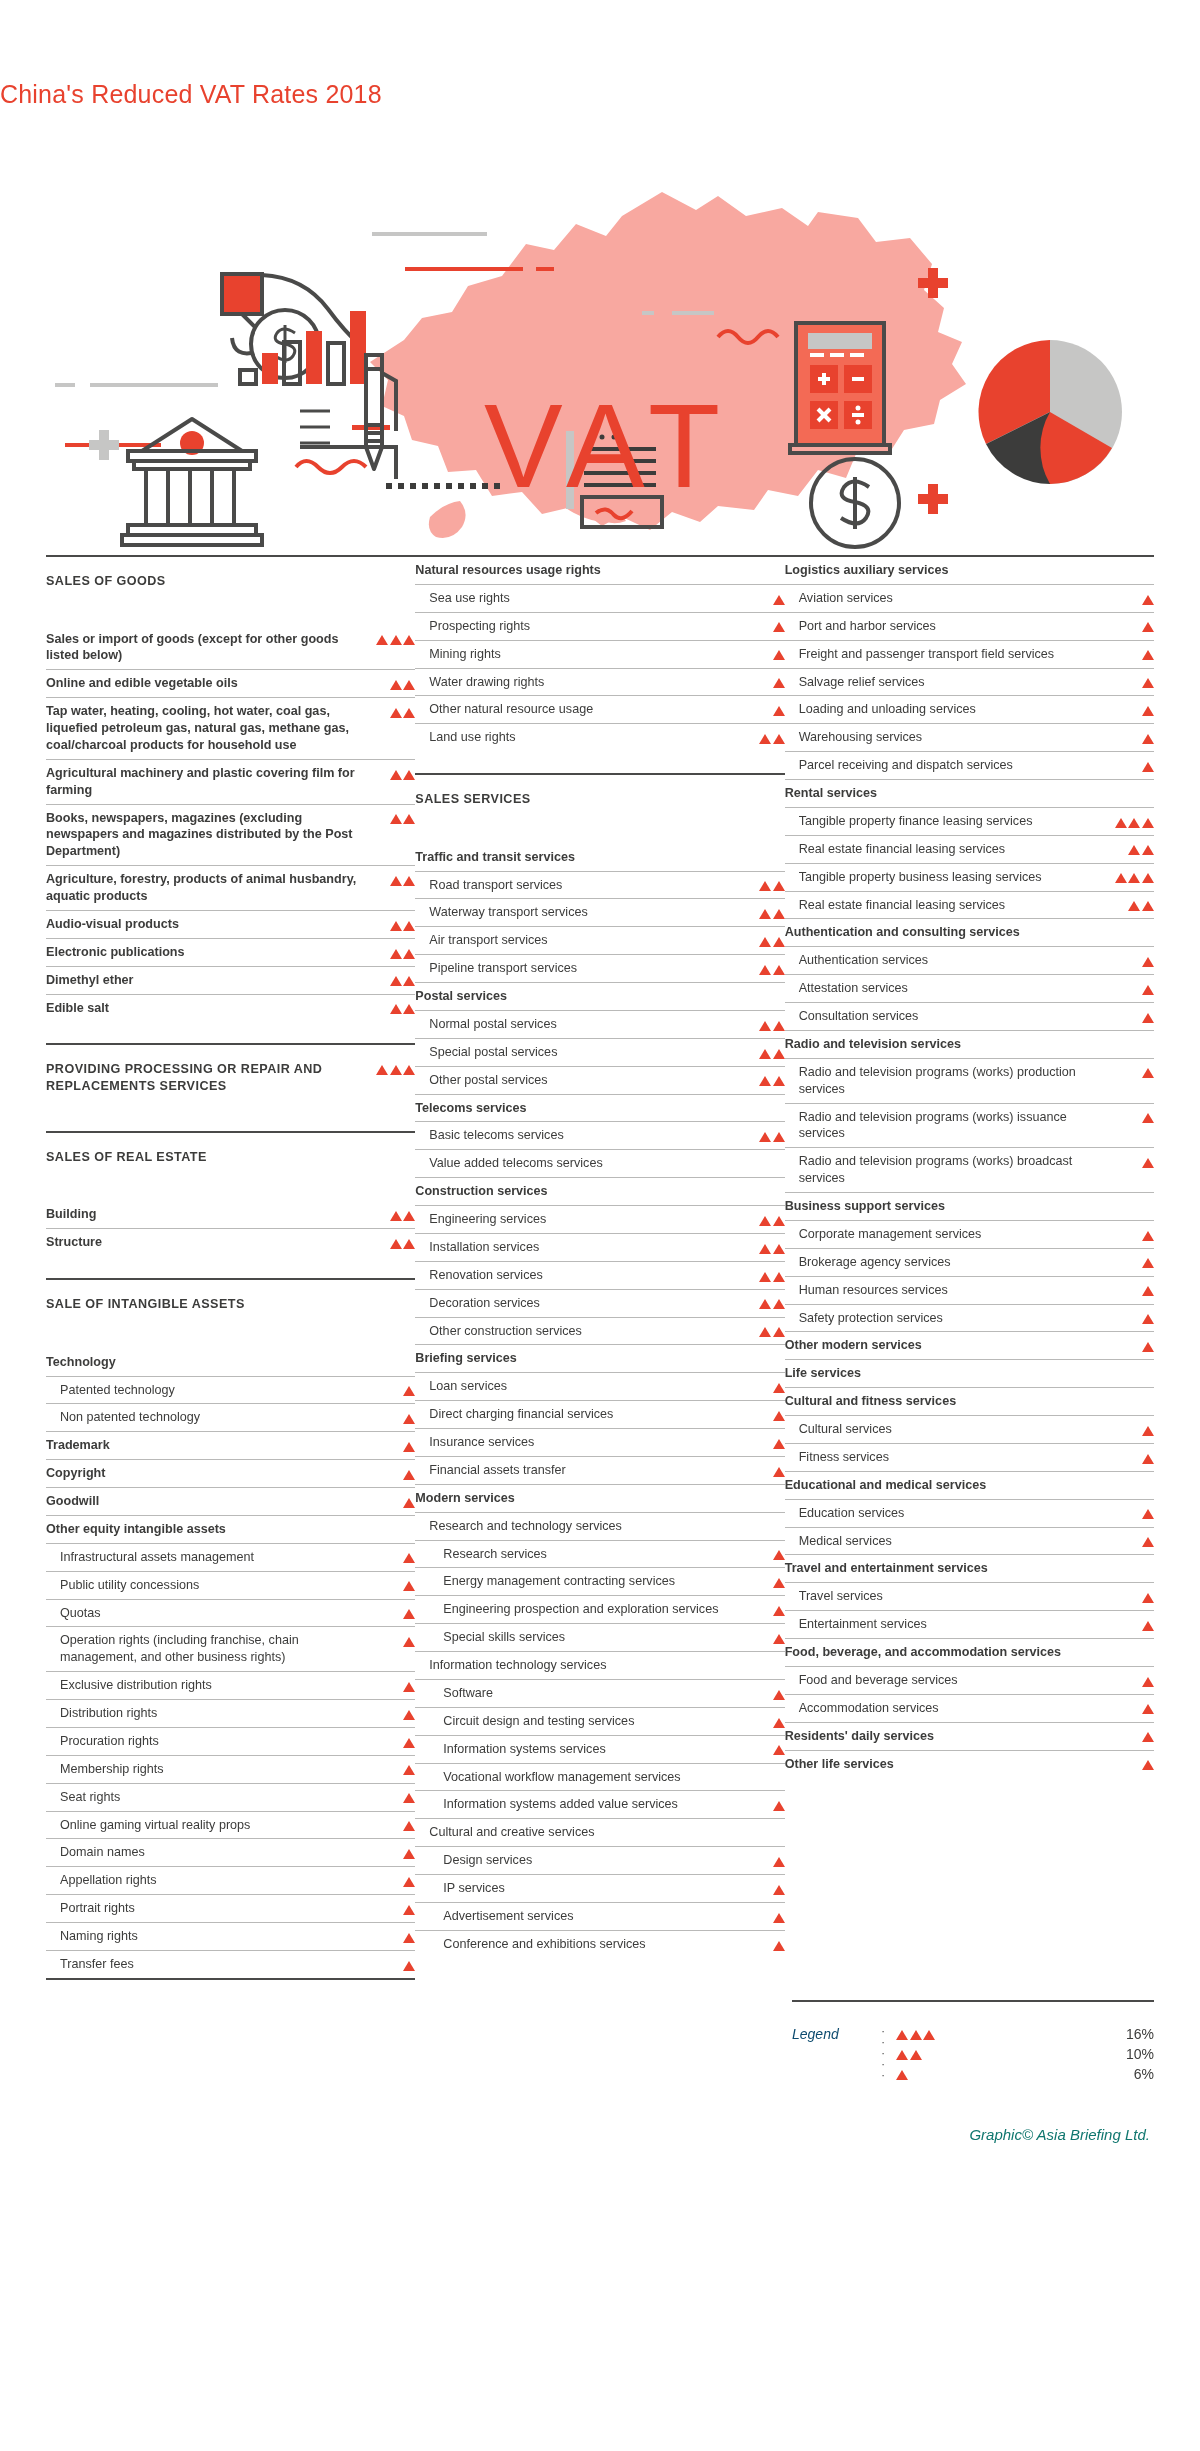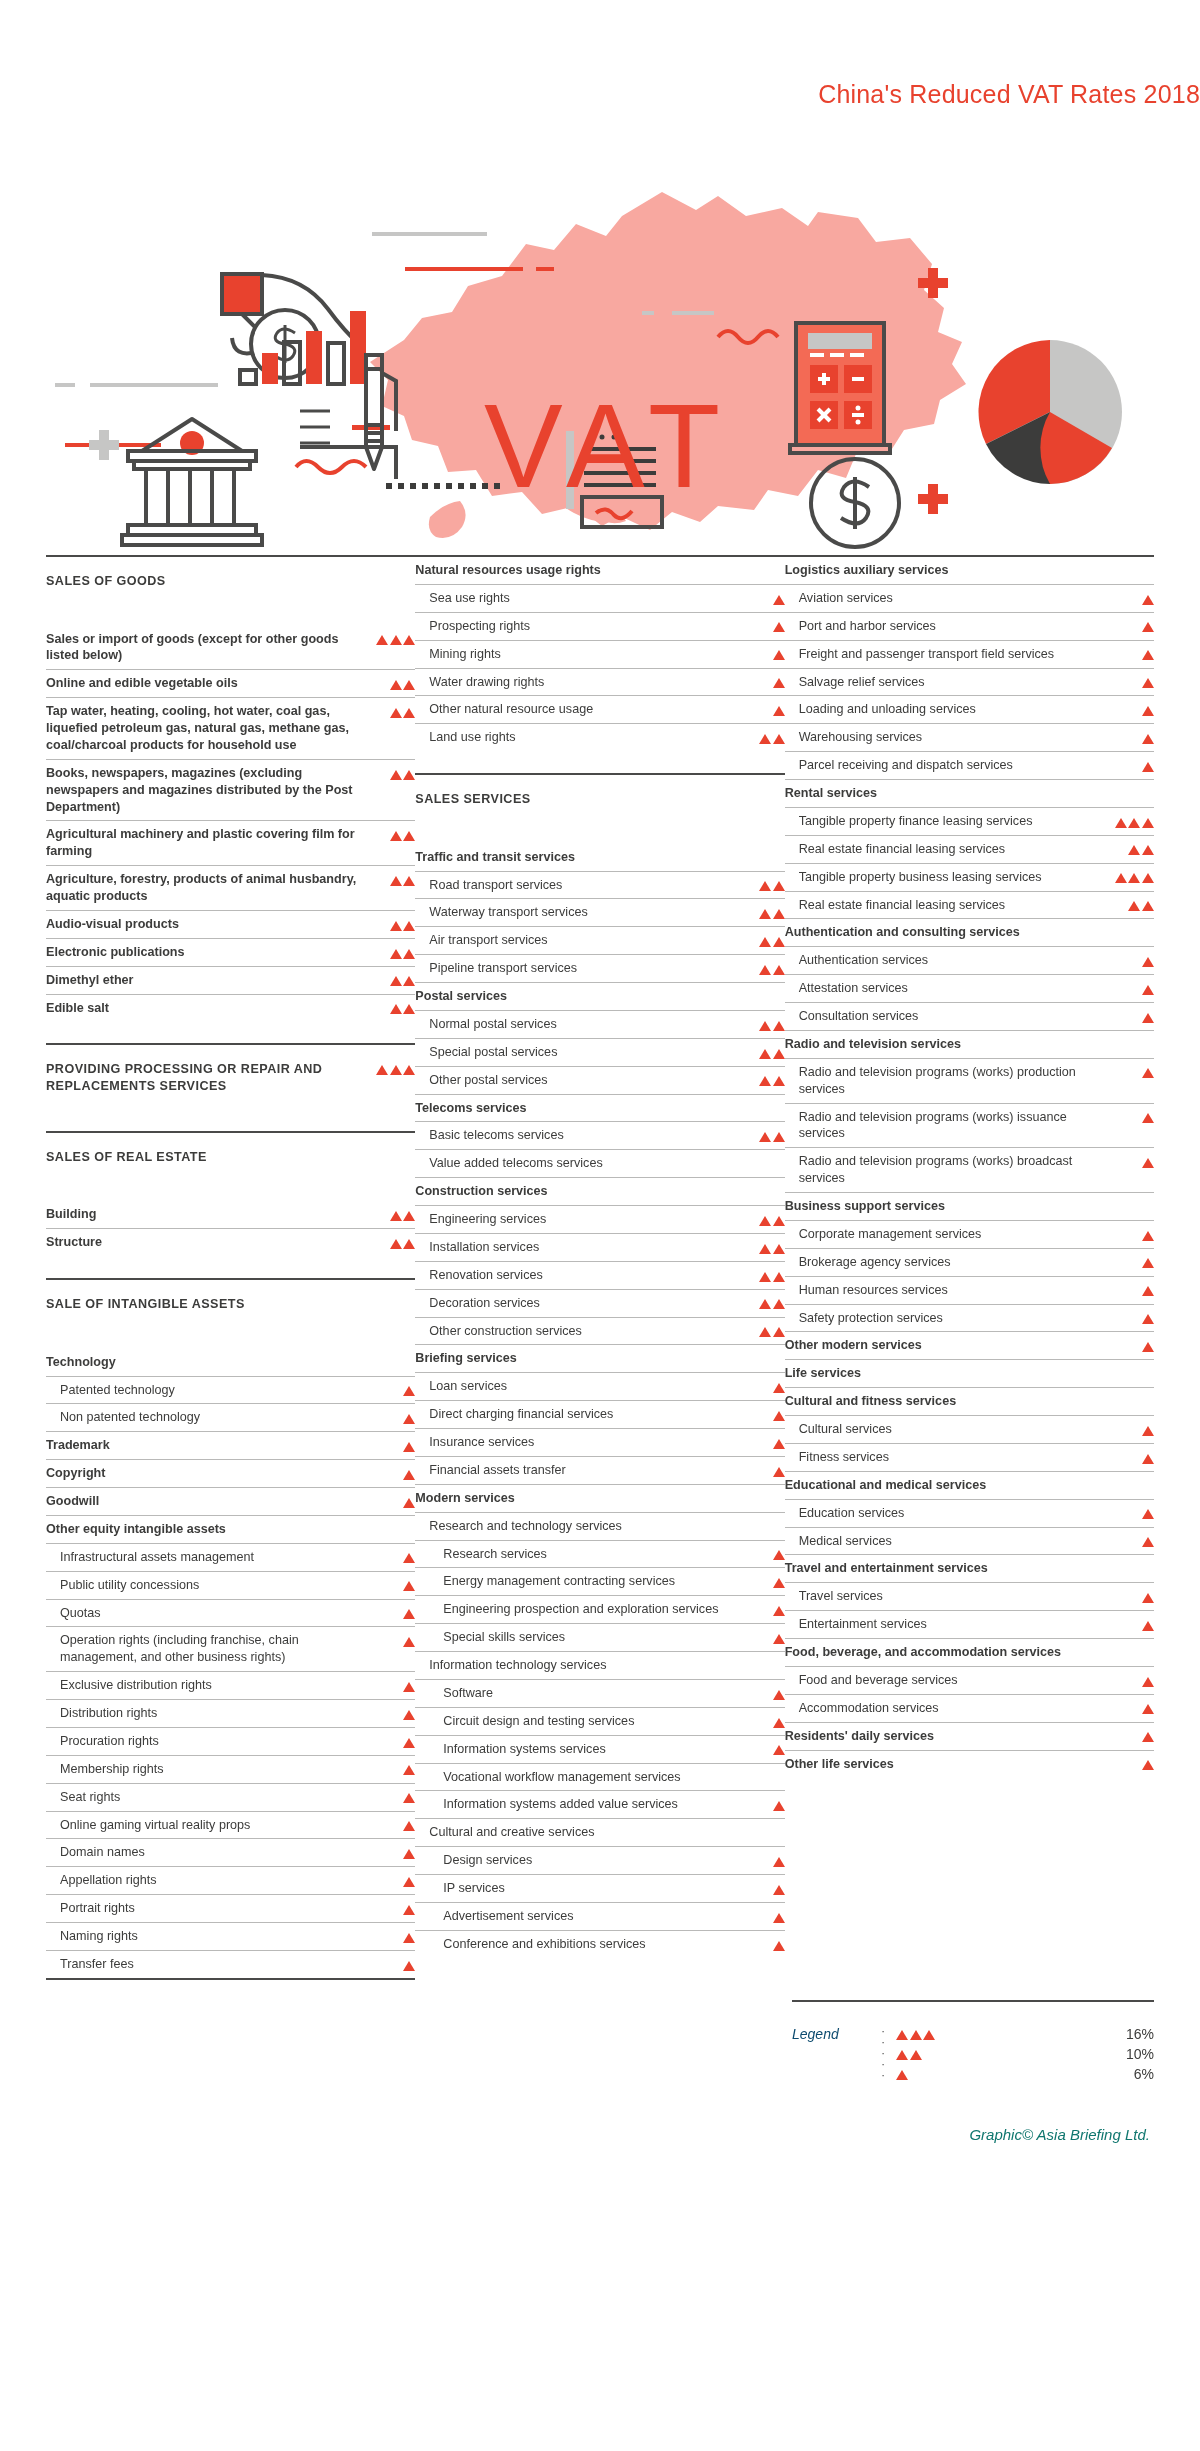--- a/index.html
+++ b/index.html
@@ -6,21 +6,21 @@
   body{
     width:1200px; min-height:2451px;
     font-family:"Liberation Sans", sans-serif;
     color:#3c3c3b;
     -webkit-font-smoothing:antialiased;
   }
   .page{position:relative;width:1200px;min-height:2451px;overflow:hidden;}
 
   
   .title{
-    text-align:right;
+    text-align:left;
     color:#e8422e;
     font-size:25px;
     letter-spacing:.2px;
     font-weight:400;
     padding-top:82px;
     line-height:1;
   }
 
   
   .hero{position:relative;width:1200px;height:430px;margin-top:18px;}
@@ -435,25 +435,25 @@
         </div>
         <div class="row lvl0">
           <span class="label">Online and edible vegetable oils</span>
           <span class="marks"><span class="tri"></span><span class="tri"></span></span>
         </div>
         <div class="row lvl0">
           <span class="label">Tap water, heating, cooling, hot water, coal gas, liquefied petroleum gas, natural gas, methane gas, coal/charcoal products for household use</span>
           <span class="marks"><span class="tri"></span><span class="tri"></span></span>
         </div>
         <div class="row lvl0">
+          <span class="label">Agricultural machinery and plastic covering film for farming</span>
+          <span class="marks"><span class="tri"></span><span class="tri"></span></span>
+        </div>
+        <div class="row lvl0">
           <span class="label">Books, newspapers, magazines (excluding newspapers and magazines distributed by the Post Department)</span>
-          <span class="marks"><span class="tri"></span><span class="tri"></span></span>
-        </div>
-        <div class="row lvl0">
-          <span class="label">Agricultural machinery and plastic covering film for farming</span>
           <span class="marks"><span class="tri"></span><span class="tri"></span></span>
         </div>
         <div class="row lvl0">
           <span class="label">Agriculture, forestry, products of animal husbandry, aquatic products</span>
           <span class="marks"><span class="tri"></span><span class="tri"></span></span>
         </div>
         <div class="row lvl0">
           <span class="label">Audio-visual products</span>
           <span class="marks"><span class="tri"></span><span class="tri"></span></span>
         </div>

